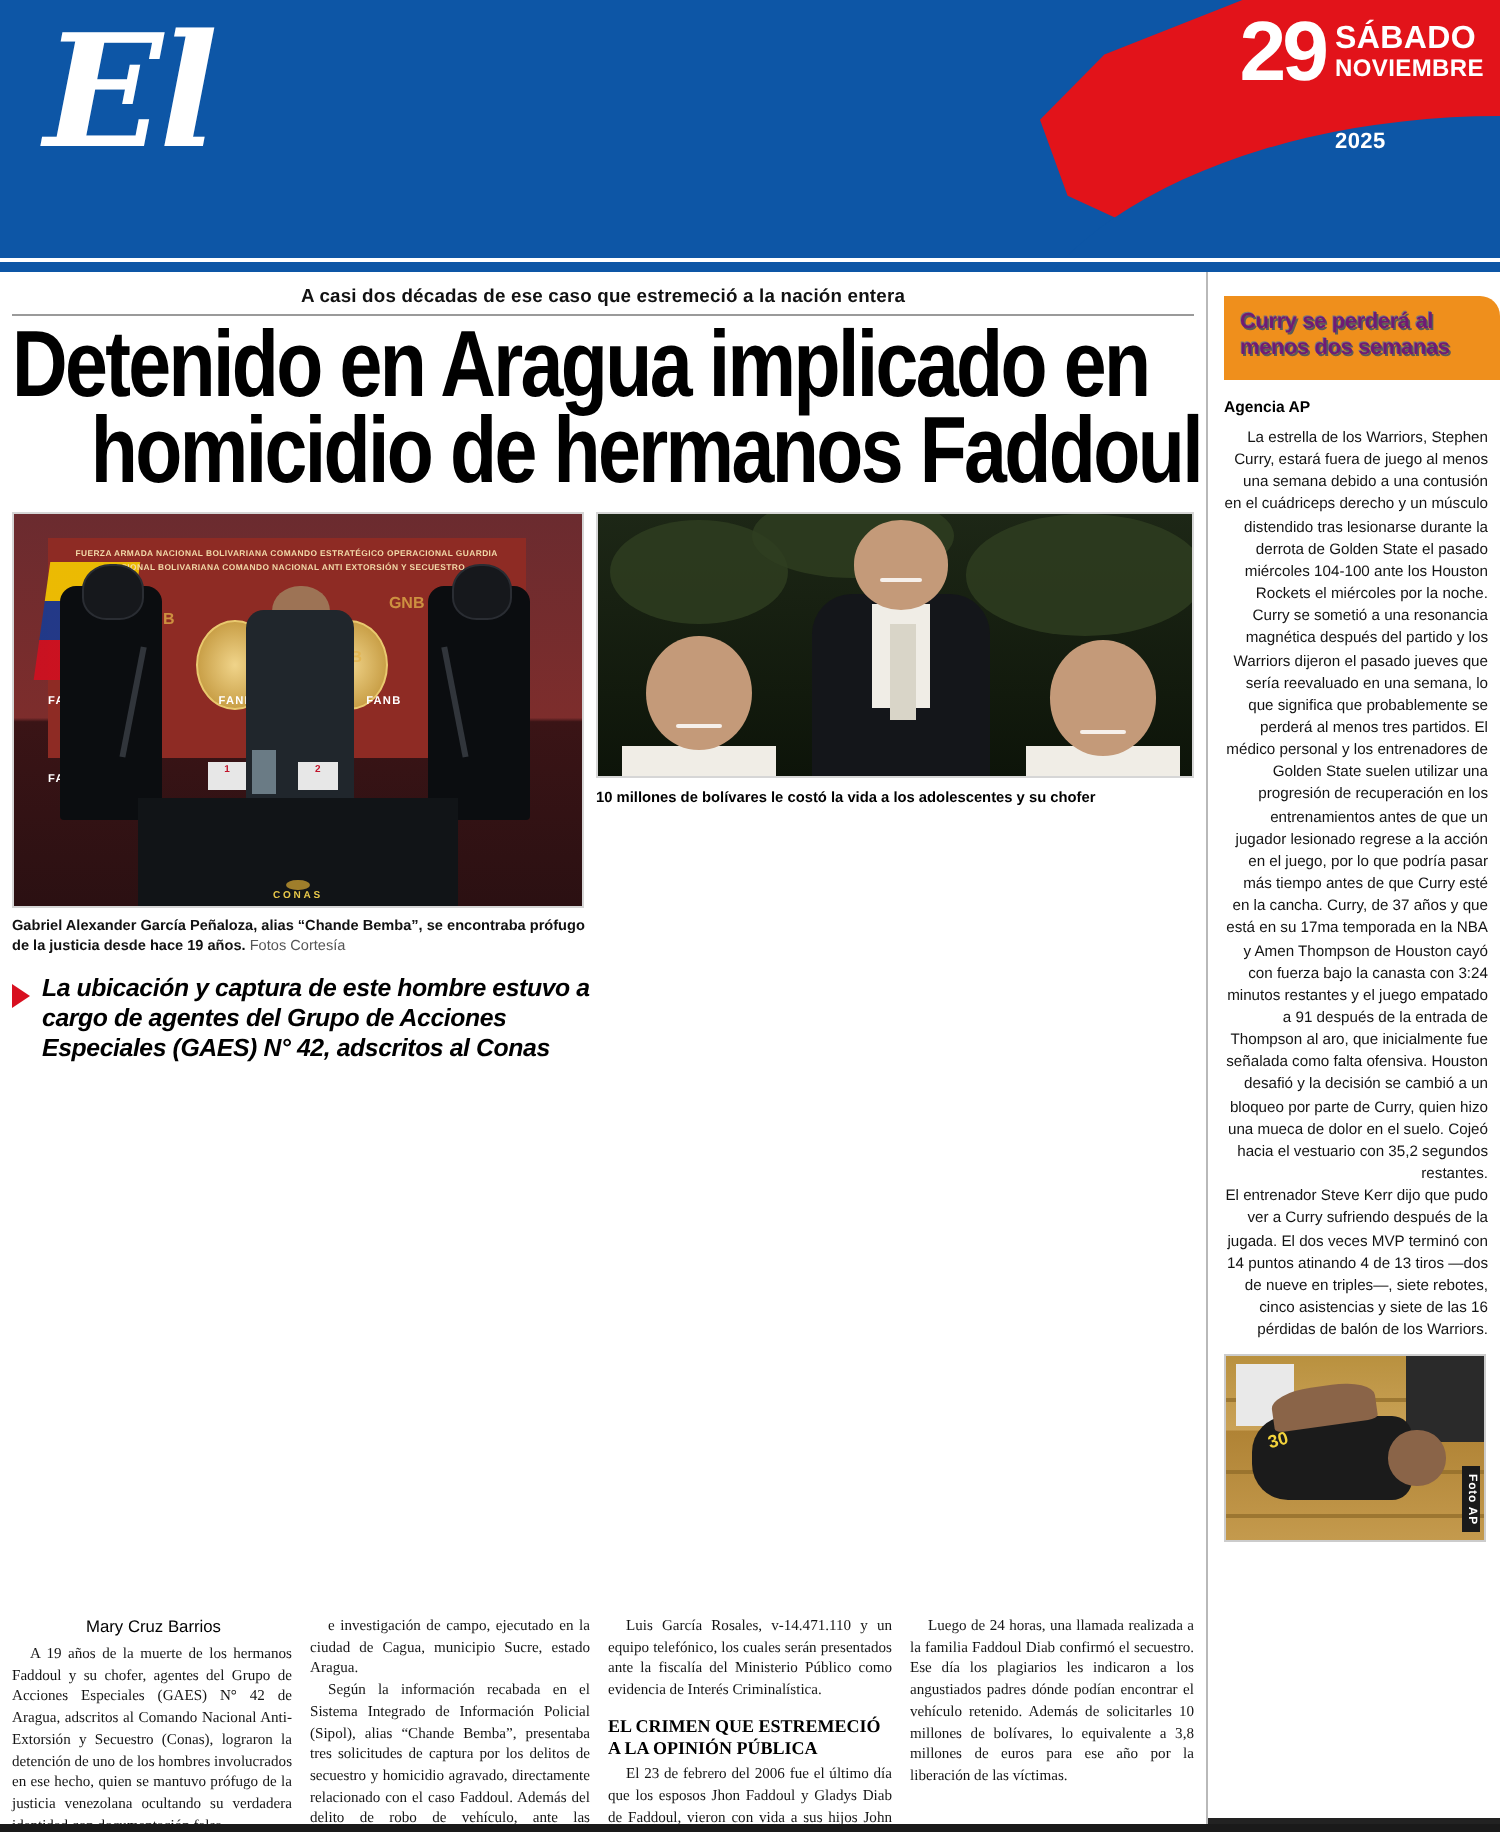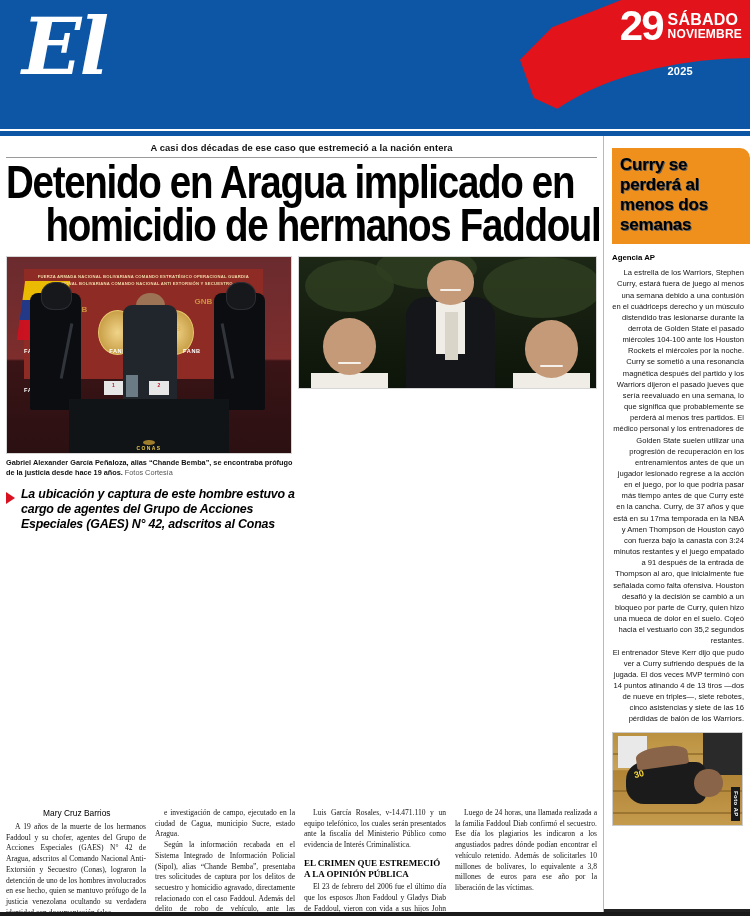--- a/index.html
+++ b/index.html
@@ -140,21 +140,21 @@
   }
 
   
   .sb-inner{padding:0 6px 0 8px;}
   .sb-title{
     margin:12px 0 0 8px;
     background:#ef8f1c;border-radius:0 10px 0 0;
     padding:7px 7px 9px 8px;
   }
   .sb-title div{
-    font-size:17px;font-weight:700;color:#000000;line-height:1.18;
+    font-size:11px;font-weight:700;color:#701a75;line-height:1.18;
     letter-spacing:-0.2px;
     text-shadow:0.8px 0.8px 0 #5a5a5a, -0.4px -0.4px 0 #7a7a7a;
   }
   .sb-agency{font-size:7.8px;font-weight:700;margin:9px 0 5px 0;}
   .sb-body p{
     font-size:7.6px;line-height:1.47;margin:0;color:#141414;text-align:right;
   }
   .sb-photo{
     margin-top:7px;width:131px;height:94px;position:relative;overflow:hidden;border:1px solid #ccc;box-sizing:border-box;
   }
@@ -261,20 +261,21 @@
             <div class="pf-smile" style="left:47.5%;top:24%;width:7%"></div>
 
             <div class="pf-shirt" style="left:4%;top:88%;width:26%;height:14%"></div>
             <div class="pf-boy" style="left:8%;top:46%;width:18%;height:44%"></div>
             <div class="pf-smile" style="left:13%;top:80%;width:8%"></div>
 
             <div class="pf-shirt" style="left:72%;top:88%;width:26%;height:14%"></div>
             <div class="pf-boy" style="left:76%;top:48%;width:18%;height:44%"></div>
             <div class="pf-smile" style="left:81%;top:82%;width:8%"></div>
           </div>
+          <div class="cap-fam">10 millones de bolívares le costó la vida a los adolescentes y su chofer</div>
         </div>
       </div>
 
       <div class="cap" style="width:292px">
         <b>Gabriel Alexander García Peñaloza, alias “Chande Bemba”, se encontraba prófugo de la justicia desde hace 19 años.</b>
         <span class="credit">Fotos Cortesía</span>
       </div>
 
       <div class="subhead-wrap">
         <div class="tri"></div>

